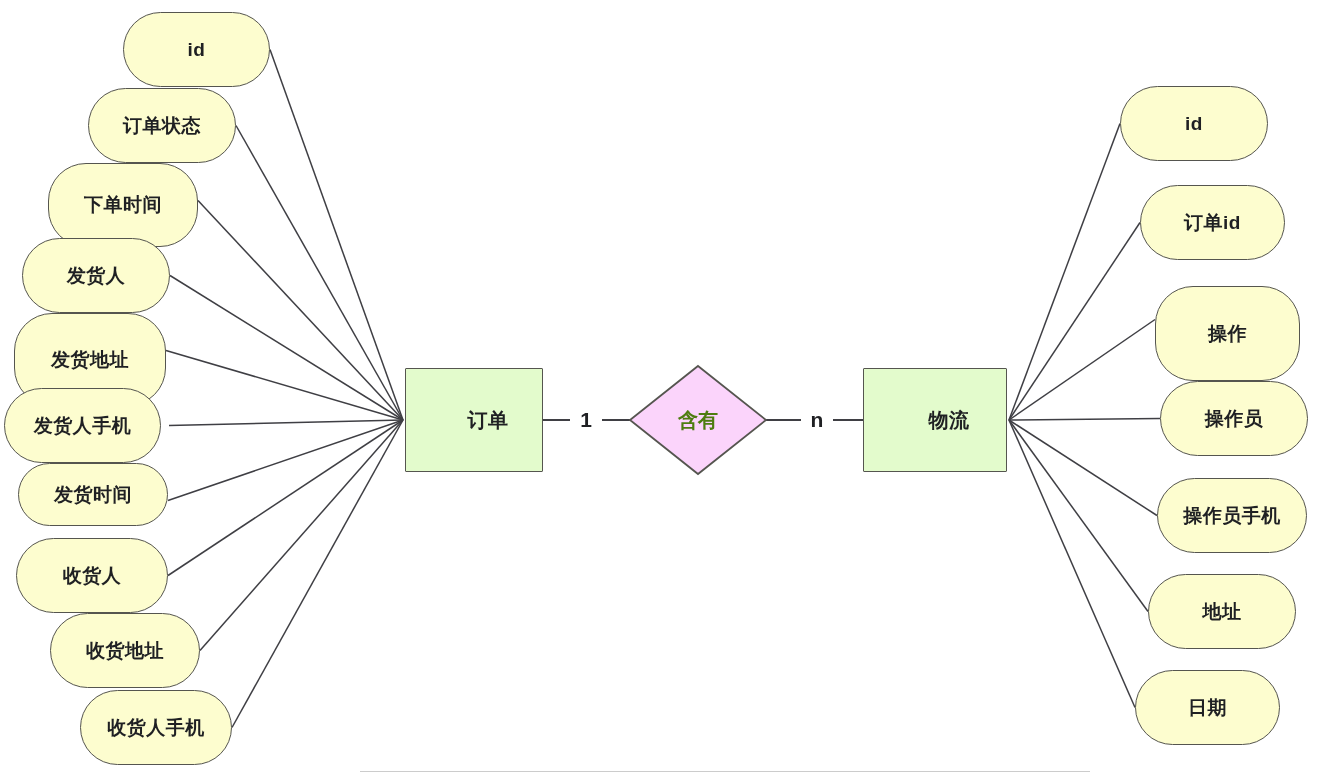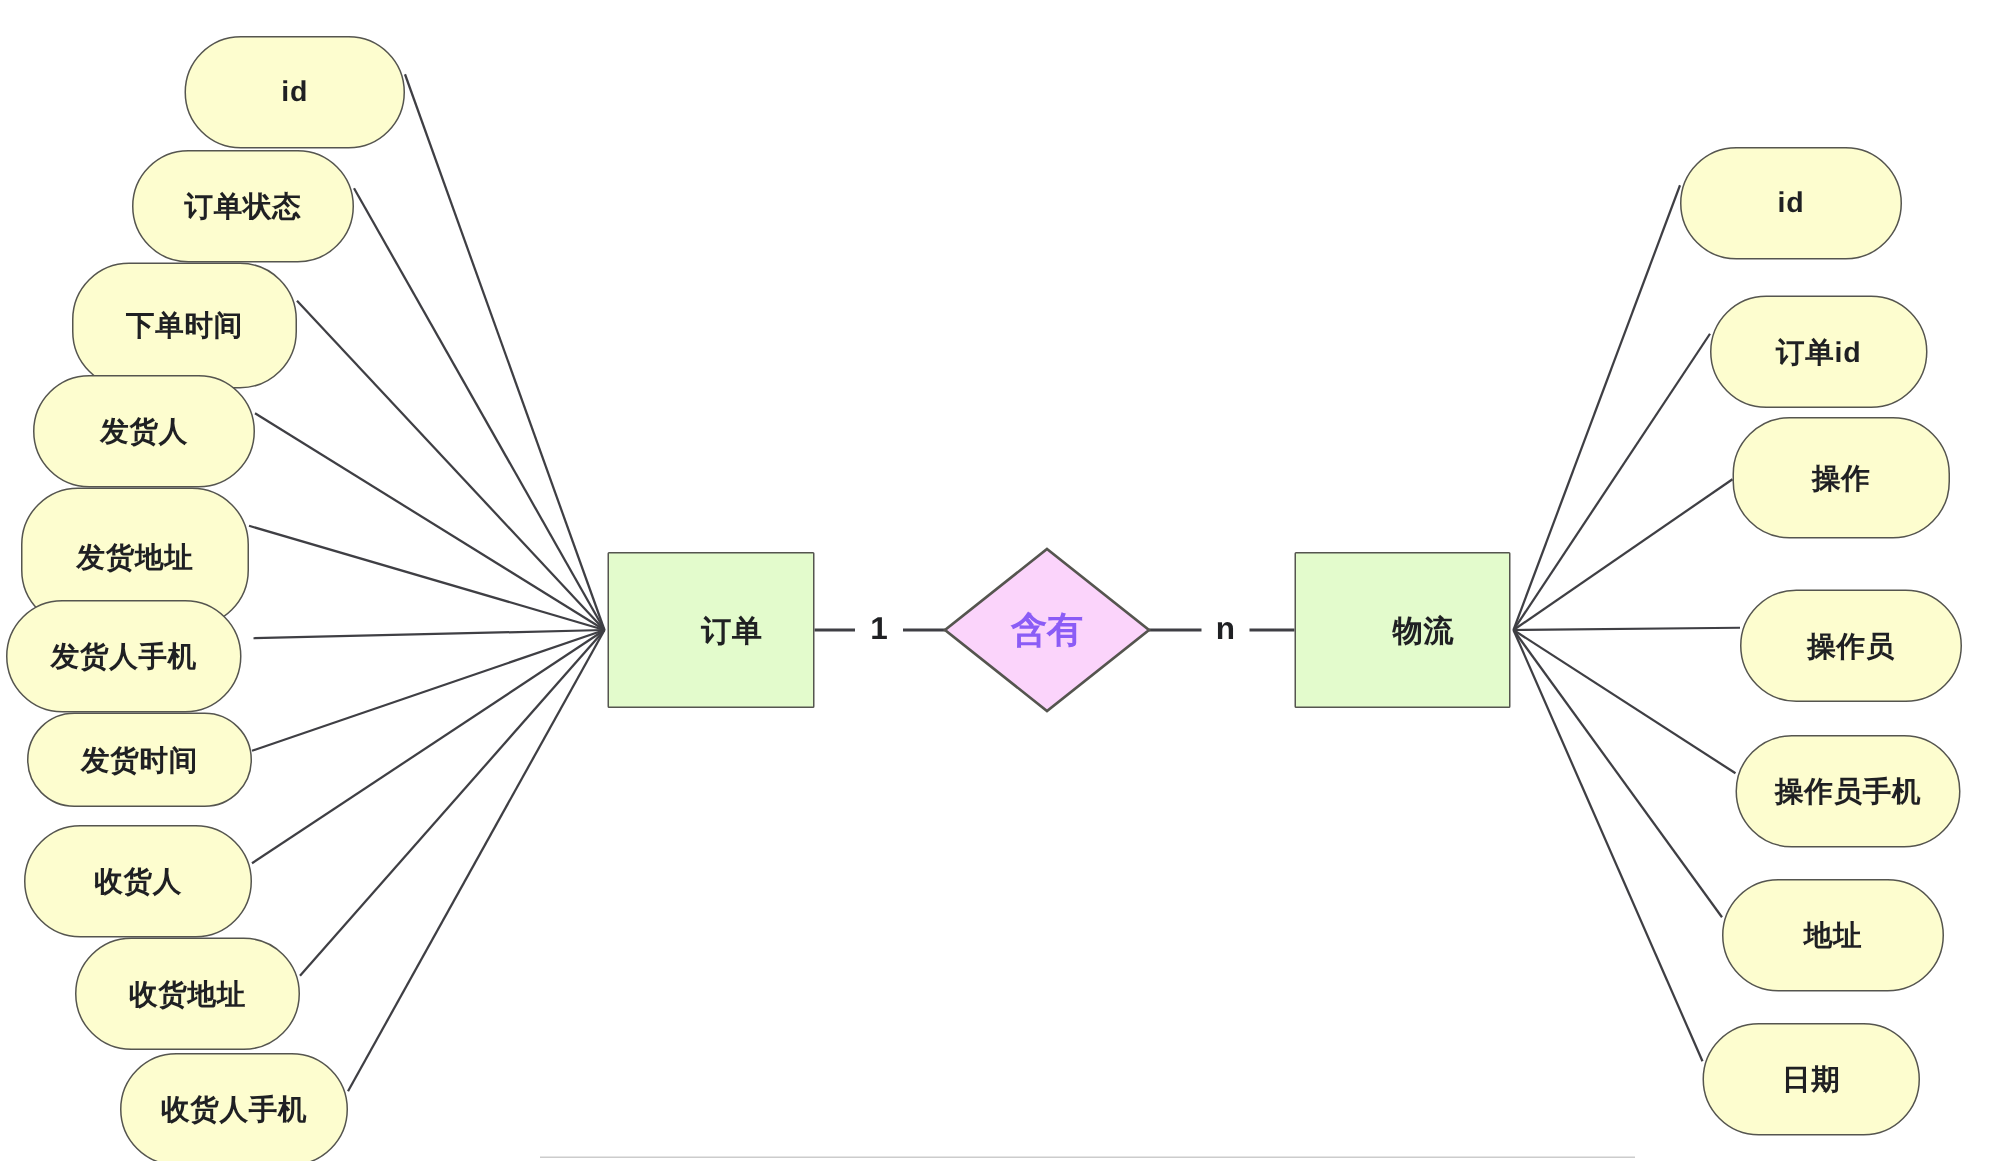--- a/index.html
+++ b/index.html
@@ -34,37 +34,36 @@
     text-align: center;
     font-weight: bold;
     color: #1f2023;
     letter-spacing: 0.5px;
   }
   .attr {
     background: #fdfdcf;
     border: 1.6px solid #55554f;
     border-radius: 38px;
     font-size: 19px;
-    margin-top: 12px;
   }
   .entity {
     background: #e3fbcc;
     border: 1.8px solid #55554f;
     border-radius: 1px;
     font-size: 20px;
     padding-left: 28px;
   }
   .rel-label {
     position: absolute;
     display: flex;
     align-items: center;
     justify-content: center;
-    font-size: 24px;
+    font-size: 20px;
     font-weight: bold;
-    color: #8b5cf6;
+    color: #4d7c0f;
     background: #ffffff;
   }
   .card-label {
     position: absolute;
     display: flex;
     align-items: center;
     justify-content: center;
     font-size: 21px;
     font-weight: bold;
     color: #1f2023;
@@ -144,21 +143,21 @@
       </div>
       <div class="node attr" style="left: 80px; top: 690px; width: 152px; height: 75px;">
         <span>收货人手机</span>
       </div>
       <div class="node attr" style="left: 1120px; top: 86px; width: 148px; height: 75px;">
         <span>id</span>
       </div>
       <div class="node attr" style="left: 1140px; top: 185px; width: 145px; height: 75px;">
         <span>订单id</span>
       </div>
-      <div class="node attr" style="left: 1155px; top: 266px; width: 145px; height: 81px;">
+      <div class="node attr" style="left: 1155px; top: 286px; width: 145px; height: 95px;">
         <span>操作</span>
       </div>
       <div class="node attr" style="left: 1160px; top: 381px; width: 148px; height: 75px;">
         <span>操作员</span>
       </div>
       <div class="node attr" style="left: 1157px; top: 478px; width: 150px; height: 75px;">
         <span>操作员手机</span>
       </div>
       <div class="node attr" style="left: 1148px; top: 574px; width: 148px; height: 75px;">
         <span>地址</span>

